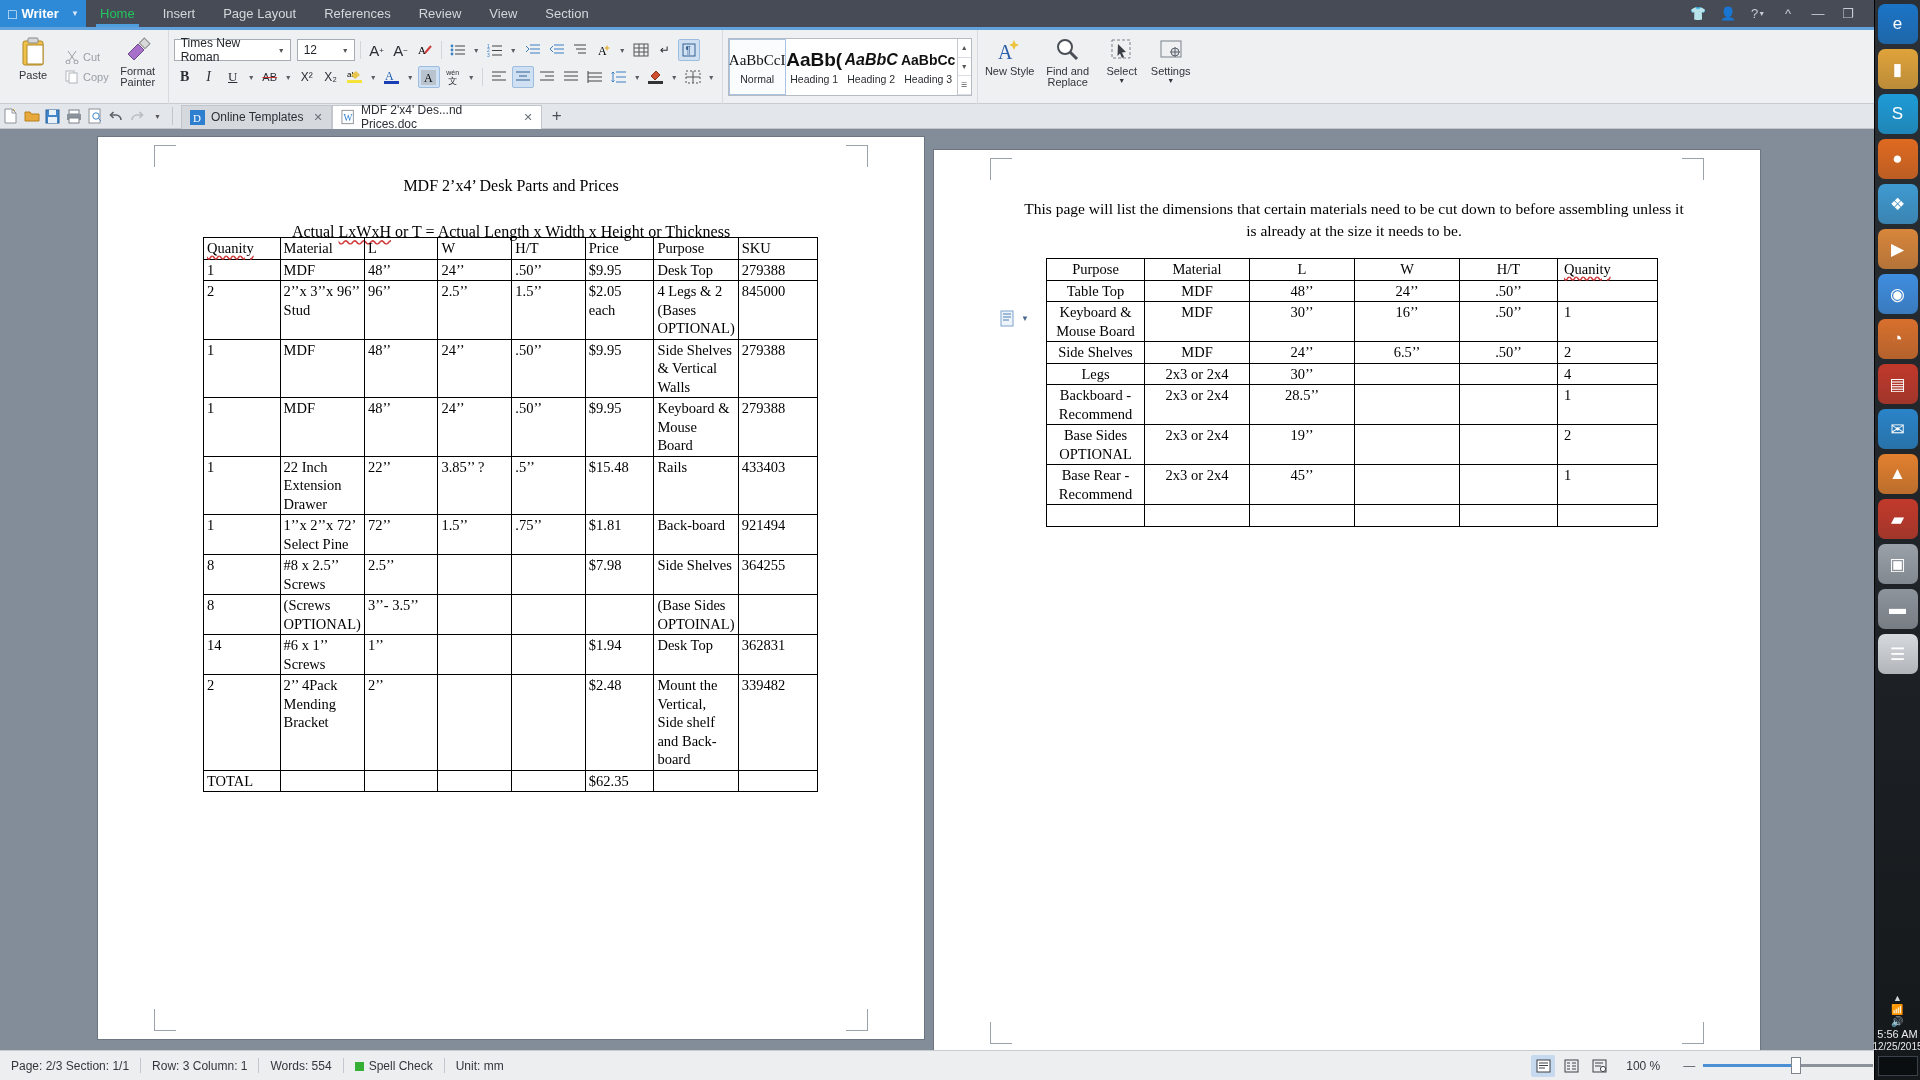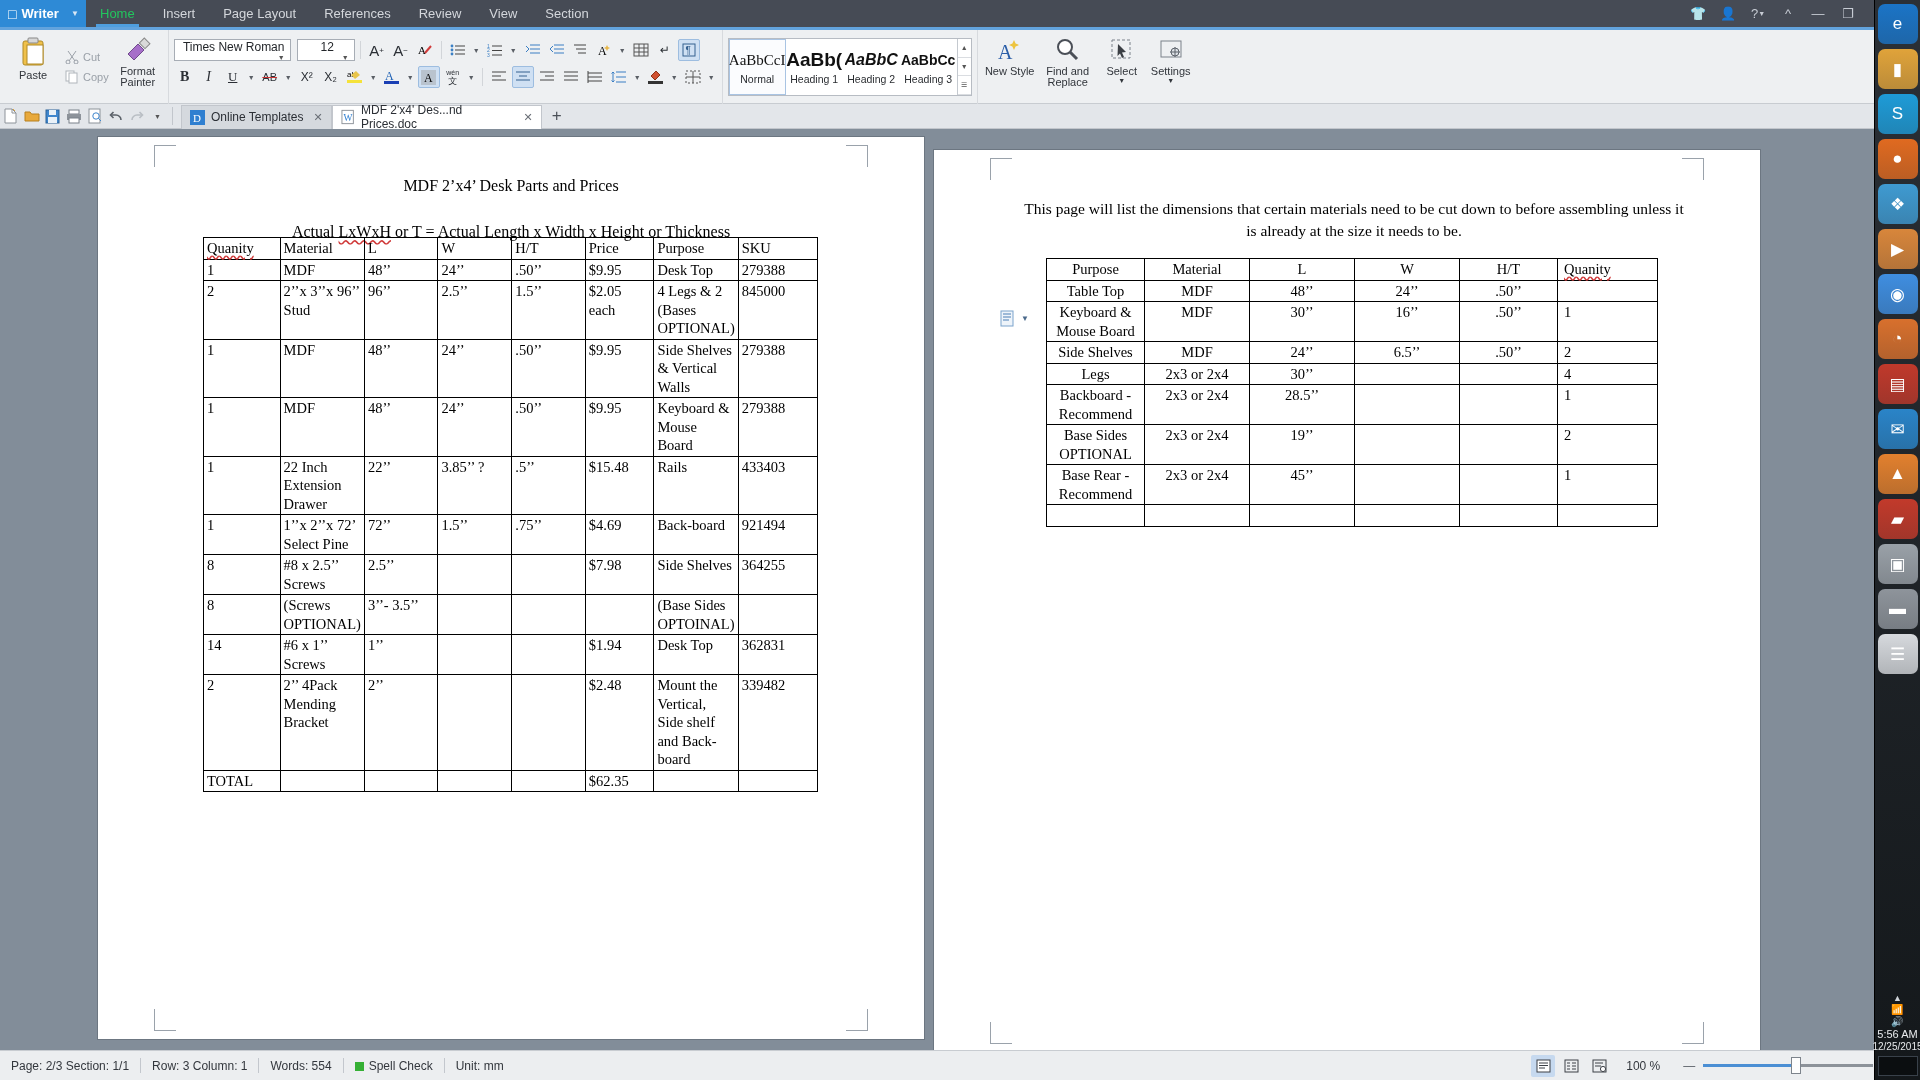--- a/index.html
+++ b/index.html
@@ -68,21 +68,21 @@
   .ctrl {
     width:22px; height:22px; display:flex; align-items:center; justify-content:center;
     font-size:12px; color:#2b2f35; border:1px solid transparent; border-radius:2px;
   }
   .ctrl.on { background:#cfe0f3; border-color:#9dbde0; }
   .ctrl.dd { width:11px; font-size:7px; color:#5a5f66; }
   .sep-v { width:1px; height:18px; background:#d2d5d9; margin:0 3px; }
 
   .fontbox, .sizebox {
     height:22px; border:1px solid #a7adb5; background:#fff;
-    display:flex; align-items:center; font-size:12px; color:#23262a; padding:0 3px 0 6px;flex-direction:column;
+    display:flex; align-items:center; font-size:12px; color:#23262a; padding:0 3px 0 6px;
   }
   .fontbox { width:117px; }
   .sizebox { width:58px; margin-left:4px; }
   .fontbox .caret, .sizebox .caret { margin-left:auto; font-size:7px; color:#555; padding-right:2px;}
 
   
   .gallery {
     border:1px solid #b7bcc3; background:#fff; height:58px; margin-top:5px;
     display:flex; align-items:stretch;
   }
@@ -660,21 +660,21 @@
                 <td class="c5">$15.48</td>
                 <td class="c6">Rails</td>
                 <td class="c7">433403</td>
               </tr>
               <tr>
                 <td class="c0">1</td>
                 <td class="c1">1’’x 2’’x 72’ Select Pine</td>
                 <td class="c2">72’’</td>
                 <td class="c3">1.5’’</td>
                 <td class="c4">.75’’</td>
-                <td class="c5">$4.69</td>
+                <td class="c5">$1.81</td>
                 <td class="c6">Back-board</td>
                 <td class="c7">921494</td>
               </tr>
               <tr>
                 <td class="c0">8</td>
                 <td class="c1">#8 x 2.5’’ Screws</td>
                 <td class="c2">2.5’’</td>
                 <td class="c3"></td>
                 <td class="c4"></td>
                 <td class="c5">$7.98</td>

